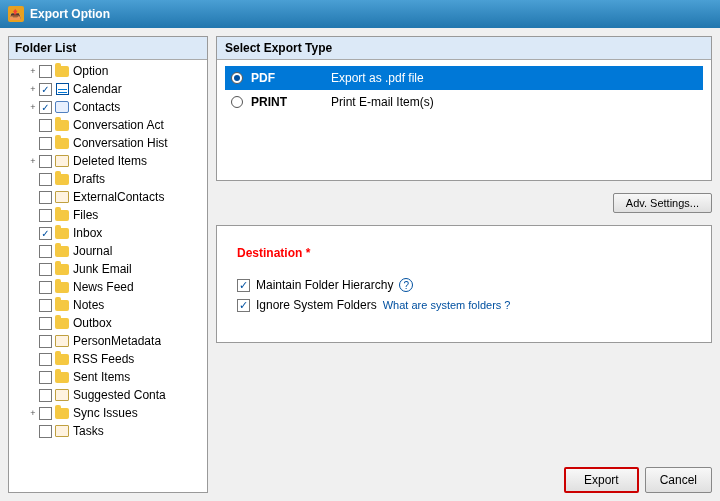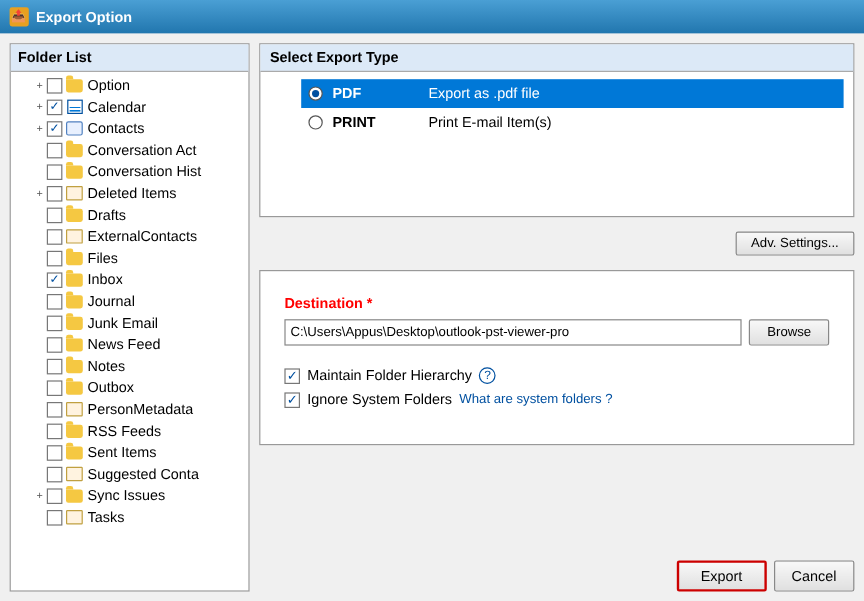--- a/index.html
+++ b/index.html
@@ -207,21 +207,20 @@
       padding: 6px 8px;
       min-height: 120px;
     }
 
     .radio-option {
       display: flex;
       align-items: center;
       padding: 4px 6px;
       cursor: pointer;
       height: 24px;
-      margin-left: 26px;
     }
 
     .radio-option.selected {
       background: #0078d7;
       color: white;
     }
 
     .radio-btn {
       width: 12px;
       height: 12px;
@@ -602,24 +601,20 @@
         </div>
     </div>
 
     <div class="adv-settings-row">
       <button class="adv-btn">Adv. Settings...</button>
     </div>
 
     <div class="destination-section">
       <div class="dest-label">
         <span>Destination</span><span> *</span>
-      </div>
-      <div class="dest-row">
-        <input class="dest-input" type="text" id="destInput" value="C:\Users\Appus\Desktop\outlook-pst-viewer-pro" style="">
-        <button class="browse-btn">Browse</button>
       </div>
 
       <div class="options-section">
         <div class="option-row">
           <div class="opt-checkbox checked" id="chk1"></div>
           <span class="opt-label">Maintain Folder Hierarchy</span>
           <div class="help-badge" id="helpBadge1">?</div>
         </div>
         <div class="option-row">
           <div class="opt-checkbox checked" id="chk2"></div>

